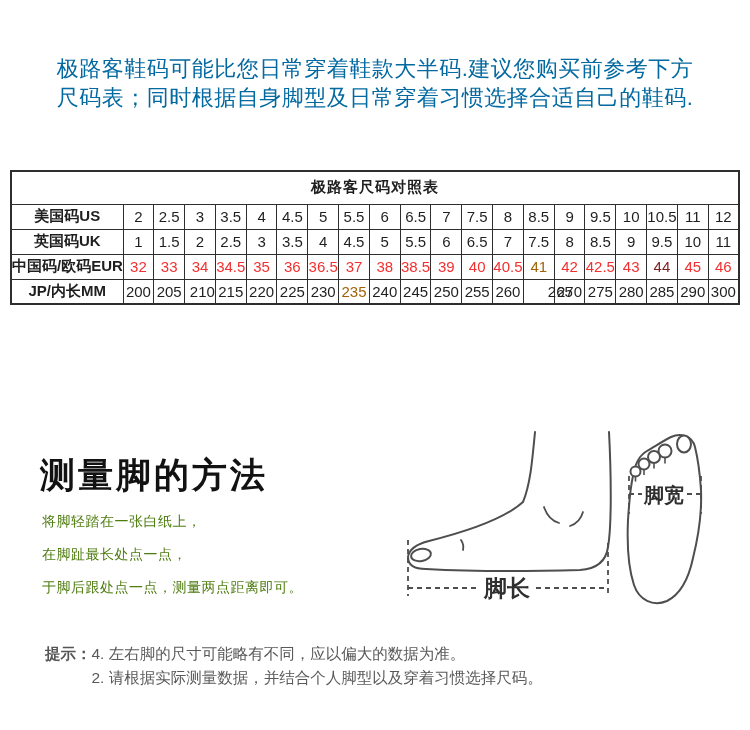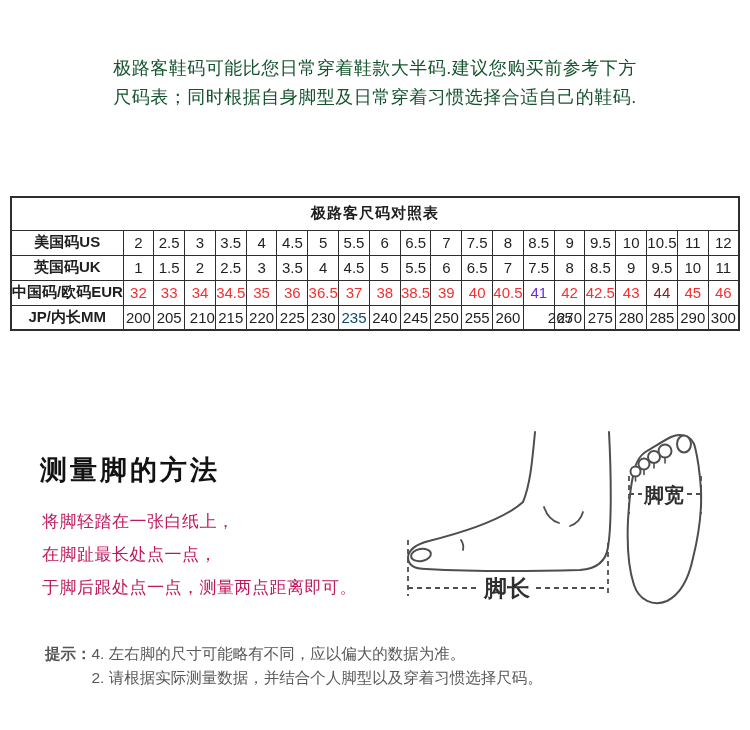--- a/index.html
+++ b/index.html
@@ -1,38 +1,38 @@
 <!DOCTYPE html>
 <html><head>
 <meta charset="utf-8">
 <style>
   * { margin:0; padding:0; box-sizing:border-box; }
   html,body { width:750px; height:730px; background:#ffffff;
     font-family:"Liberation Sans","DejaVu Sans",sans-serif; }
   .page { position:relative; width:750px; height:730px; background:#fff; overflow:hidden; }
 
   .intro { position:absolute; top:54px; left:0; width:750px; text-align:center;
-    font-size:18px; line-height:29px; color:#14532d; letter-spacing:0.5px; }
-
-  .size-table-wrap { position:absolute; top:196px; left:10px; width:730px; }
+    font-size:22px; line-height:29px; color:#0369a1; letter-spacing:0.5px; }
+
+  .size-table-wrap { position:absolute; top:170px; left:10px; width:730px; }
   table.size-table { width:730px; border-collapse:collapse; table-layout:fixed;
     border:2px solid #2e2e2e; }
   table.size-table td { border:1px solid #2e2e2e; text-align:center; vertical-align:middle;
     padding:0; font-size:15px; color:#1f1f1f; white-space:nowrap; overflow:visible; }
   td.tbl-title { height:33px; font-size:18px; font-weight:bold; color:#141414; letter-spacing:1px; }
   td.row-label { font-weight:bold; font-size:14px; }
   table.size-table tr.data-row td { height:25px; }
 
   .ref-note { position:absolute; top:399px; left:42px; font-size:17px; color:#474747; letter-spacing:0.5px; }
 
-  .measure-title { position:absolute; top:452px; left:40px; font-size:27px; font-weight:bold;
+  .measure-title { position:absolute; top:452px; left:40px; font-size:35px; font-weight:bold;
     color:#121212; letter-spacing:3px; }
 
-  .instructions { position:absolute; top:505px; left:42px; font-size:17px; line-height:33px;
-    color:#be185d; letter-spacing:0.5px; }
+  .instructions { position:absolute; top:505px; left:42px; font-size:14px; line-height:33px;
+    color:#4d7c0f; letter-spacing:0.5px; }
 
   .tips { position:absolute; top:642px; left:45px; display:flex; font-size:15.5px;
     line-height:24px; color:#595959; }
   .tips .tips-label { font-weight:bold; color:#555; white-space:nowrap;text-align:center; }
   .tips .tips-items { display:flex; flex-direction:column; }
 
   .foot-diagram { position:absolute; top:430px; left:383px; width:360px; height:200px; }
   .foot-diagram svg { display:block; width:360px; height:200px; }
   .diagram-label { font-family:"Liberation Sans","DejaVu Sans",sans-serif; font-weight:bold; fill:#2f2f2f; }
 </style>
@@ -109,38 +109,38 @@
             <td style="color: rgb(242, 48, 48);">34.5</td>
             <td style="color: rgb(242, 48, 48);">35</td>
             <td style="color: rgb(242, 48, 48);">36</td>
             <td style="color: rgb(242, 48, 48);">36.5</td>
             <td style="color: rgb(242, 48, 48);">37</td>
             <td style="color: rgb(242, 48, 48);">38</td>
             <td style="color: rgb(242, 48, 48);">38.5</td>
             <td style="color: rgb(242, 48, 48);">39</td>
             <td style="color: rgb(242, 48, 48);">40</td>
             <td style="color: rgb(242, 48, 48);">40.5</td>
-            <td style="color: #6d28d9;">41</td>
+            <td style="color: #a16207;">41</td>
             <td style="color: rgb(242, 48, 48);">42</td>
             <td style="color: rgb(242, 48, 48);">42.5</td>
             <td style="color: rgb(242, 48, 48);">43</td>
             <td style="color: #7f1d1d;">44</td>
             <td style="color: rgb(242, 48, 48);">45</td>
             <td style="color: rgb(242, 48, 48);">46</td>
           </tr>
           <tr class="data-row">
             <td class="row-label">JP/内长MM</td>
             <td style="color: rgb(31, 31, 31);">200</td>
             <td style="color: rgb(31, 31, 31);">205</td>
             <td style="color: rgb(31, 31, 31); text-align: right;">210</td>
             <td style="color: rgb(31, 31, 31);">215</td>
             <td style="color: rgb(31, 31, 31);">220</td>
             <td style="color: rgb(31, 31, 31);">225</td>
             <td style="color: rgb(31, 31, 31);">230</td>
-            <td style="color: #0c4a6e;">235</td>
+            <td style="color: #a16207;">235</td>
             <td style="color: rgb(31, 31, 31);">240</td>
             <td style="color: rgb(31, 31, 31);">245</td>
             <td style="color: rgb(31, 31, 31);">250</td>
             <td style="color: rgb(31, 31, 31);">255</td>
             <td style="color: rgb(31, 31, 31);">260</td>
             <td style="color: rgb(31, 31, 31); padding-left: 24px;">265</td>
             <td style="color: rgb(31, 31, 31);">270</td>
             <td style="color: rgb(31, 31, 31);">275</td>
             <td style="color: rgb(31, 31, 31);">280</td>
             <td style="color: rgb(31, 31, 31);">285</td>

